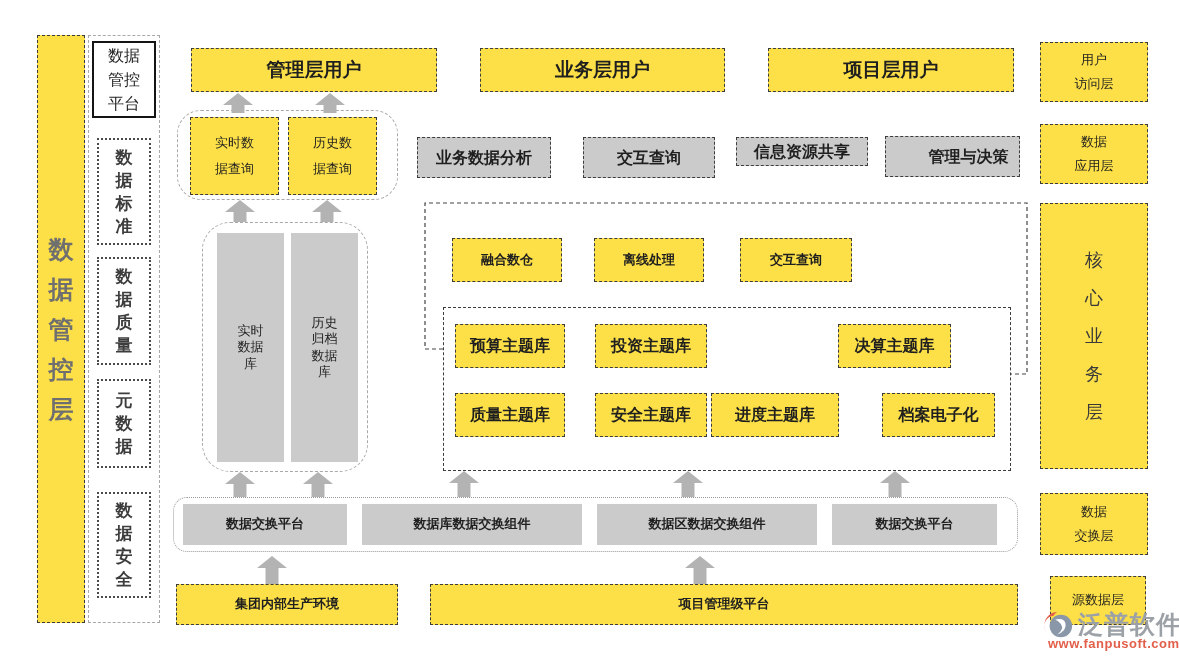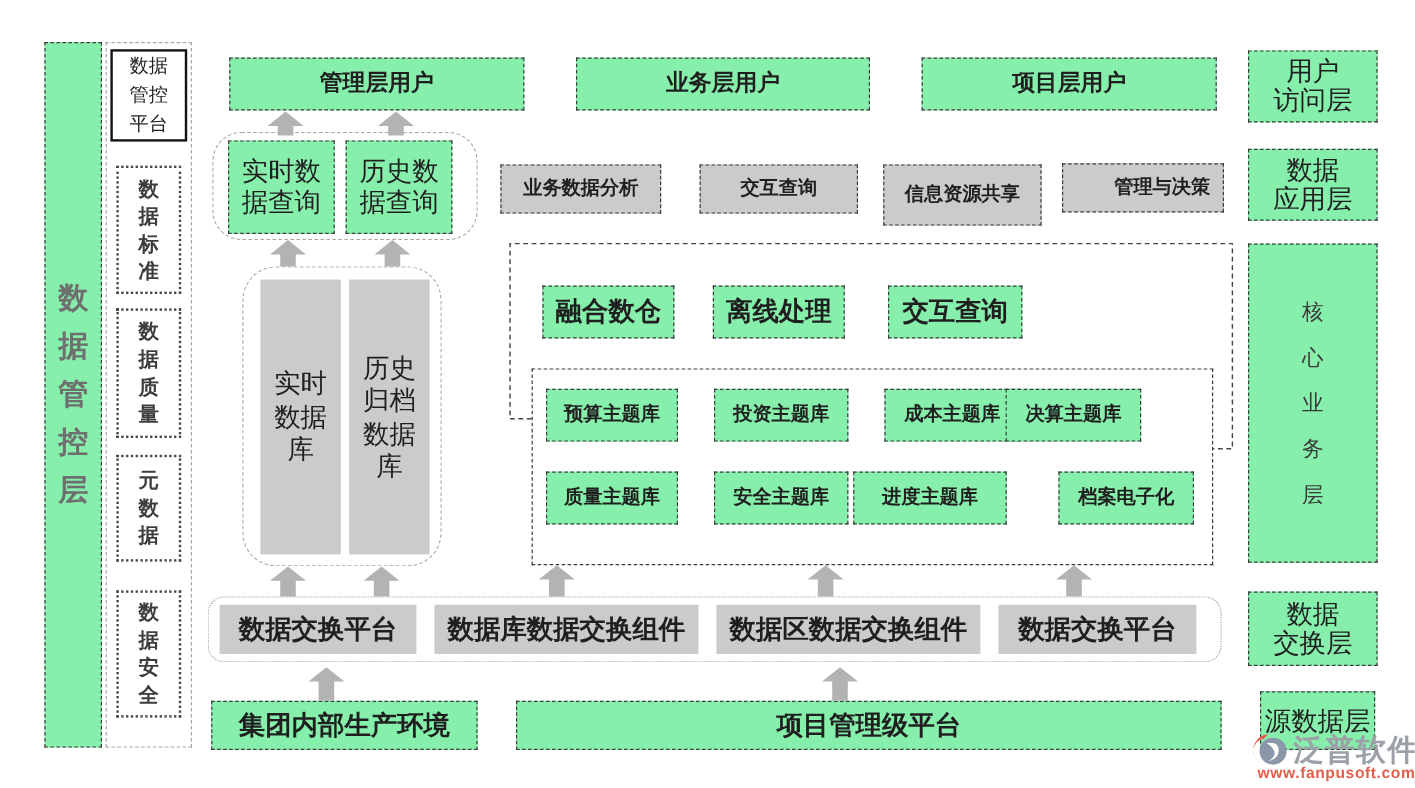--- a/index.html
+++ b/index.html
@@ -4,29 +4,29 @@
 <style>
   :root{
     --c-gray_fill:#cbcbcb; --c-arrow:#b3b3b3; --c-border_dark:#3c3c3c;
     --c-container_border:#a8a8a8; --c-logo_brand:#9ca1a7; --c-logo_url:#e2604b;
   }
   html,body{margin:0;padding:0;background:#fff;}
   #canvas{position:relative;width:1179px;height:657px;background:#fff;overflow:hidden;
           font-family:"Liberation Sans",sans-serif;}
   .box{position:absolute;box-sizing:border-box;display:flex;align-items:center;justify-content:center;
        text-align:center;white-space:pre-line;color:#1f1f1f;line-height:1.25;}
-  .dashed{border:1px dashed var(--c-border_dark);background:#86efac;}
+  .dashed{border:1px dashed var(--c-border_dark);background:#fde047;}
   .dashed-nofill{border:1px dashed var(--c-border_dark);background:transparent;}
   .dotted2{border:2px dotted #4a4a4a;background:#fff;}
   .solidbox{border:2px solid #141414;background:#fff;}
   .grayfill{background:var(--c-gray_fill);}
   .container-dashed{border:1px dashed var(--c-container_border);background:#fff;}
   .container-dotted{border:1px dotted #999;background:#fff;}
   .r24{border-radius:24px;} .r28{border-radius:28px;} .r14{border-radius:14px;}
-  .f16{font-size:16px;} .f17{font-size:22px;} .f19{font-size:19px;}
+  .f16{font-size:16px;} .f17{font-size:13px;} .f19{font-size:19px;}
   .w500{font-weight:500;} .w600{font-weight:600;}
   .leftbar-label{color:#6f6f6f;font-weight:700;font-size:25px;line-height:40px;}
   .colitem{color:#3d3d3d;font-weight:700;font-size:17px;line-height:23px;}
   .corelabel{color:#3a3a3a;font-weight:400;font-size:18px;line-height:38px;}
   .svglayer{position:absolute;left:0;top:0;width:1179px;height:657px;pointer-events:none;}
   .logo{position:absolute;left:1042px;top:608px;width:137px;height:46px;}
   .logo-brand{position:absolute;left:36px;top:0px;font-size:25px;font-weight:700;
               color:var(--c-logo_brand);letter-spacing:1px;white-space:nowrap;}
   .logo-url{position:absolute;left:6px;top:28px;font-size:13px;font-weight:700;
             color:var(--c-logo_url);letter-spacing:0.5px;white-space:nowrap;}
@@ -81,41 +81,40 @@
   <div class="box dashed f17 w500" style="left:1050px;top:576px;width:96px;height:49px;">源数据层</div>
 
   <div class="box container-dashed r24" style="left:177px;top:110px;width:221px;height:90px;"></div>
   <div class="box dashed f17 w500" style="left:190px;top:117px;width:89px;height:78px;line-height:26px;">实时数
 据查询</div>
   <div class="box dashed f17 w500" style="left:288px;top:117px;width:89px;height:78px;line-height:26px;">历史数
 据查询</div>
 
   <div class="box dashed grayfill f16 w600" style="left:417px;top:137px;width:134px;height:41px;">业务数据分析</div>
   <div class="box dashed grayfill f16 w600" style="left:583px;top:137px;width:132px;height:41px;">交互查询</div>
-  <div class="box dashed grayfill f16 w600" style="left:736px;top:137px;width:132px;height:51px;">信息资源共享</div>
+  <div class="box dashed grayfill f16 w600" style="left:736px;top:137px;width:132px;height:29px;">信息资源共享</div>
   <div class="box dashed grayfill f16 w600" style="left:885px;top:136px;width:135px;height:41px;padding-left:32px;">管理与决策</div>
 
   <div class="box container-dashed r28" style="left:202px;top:222px;width:166px;height:250px;"></div>
   <div class="box grayfill f17 w500" style="left:217px;top:233px;width:67px;height:229px;">实时
 数据
 库</div>
   <div class="box grayfill f17 w500" style="left:291px;top:233px;width:67px;height:229px;">历史
 归档
 数据
 库</div>
 
   <div class="box dashed-nofill" style="left:443px;top:307px;width:568px;height:164px;"></div>
 
   <div class="box dashed f17 w600" style="left:452px;top:238px;width:110px;height:44px;">融合数仓</div>
   <div class="box dashed f17 w600" style="left:594px;top:238px;width:110px;height:44px;">离线处理</div>
   <div class="box dashed f17 w600" style="left:740px;top:238px;width:112px;height:44px;">交互查询</div>
 
   <div class="box dashed f16 w600" style="left:455px;top:324px;width:110px;height:44px;">预算主题库</div>
   <div class="box dashed f16 w600" style="left:595px;top:324px;width:112px;height:44px;">投资主题库</div>
-  <div class="box dashed f16 w600" style="left:737px;top:324px;width:113px;height:44px;">成本主题库</div>
   <div class="box dashed f16 w600" style="left:838px;top:324px;width:113px;height:44px;">决算主题库</div>
   <div class="box dashed f16 w600" style="left:455px;top:393px;width:110px;height:44px;">质量主题库</div>
   <div class="box dashed f16 w600" style="left:595px;top:393px;width:112px;height:44px;">安全主题库</div>
   <div class="box dashed f16 w600" style="left:711px;top:393px;width:128px;height:44px;">进度主题库</div>
   <div class="box dashed f16 w600" style="left:882px;top:393px;width:113px;height:44px;">档案电子化</div>
 
   <div class="box container-dotted r14" style="left:173px;top:497px;width:845px;height:55px;"></div>
   <div class="box grayfill f17 w600" style="left:183px;top:504px;width:164px;height:41px;">数据交换平台</div>
   <div class="box grayfill f17 w600" style="left:362px;top:504px;width:220px;height:41px;">数据库数据交换组件</div>
   <div class="box grayfill f17 w600" style="left:597px;top:504px;width:220px;height:41px;">数据区数据交换组件</div>

